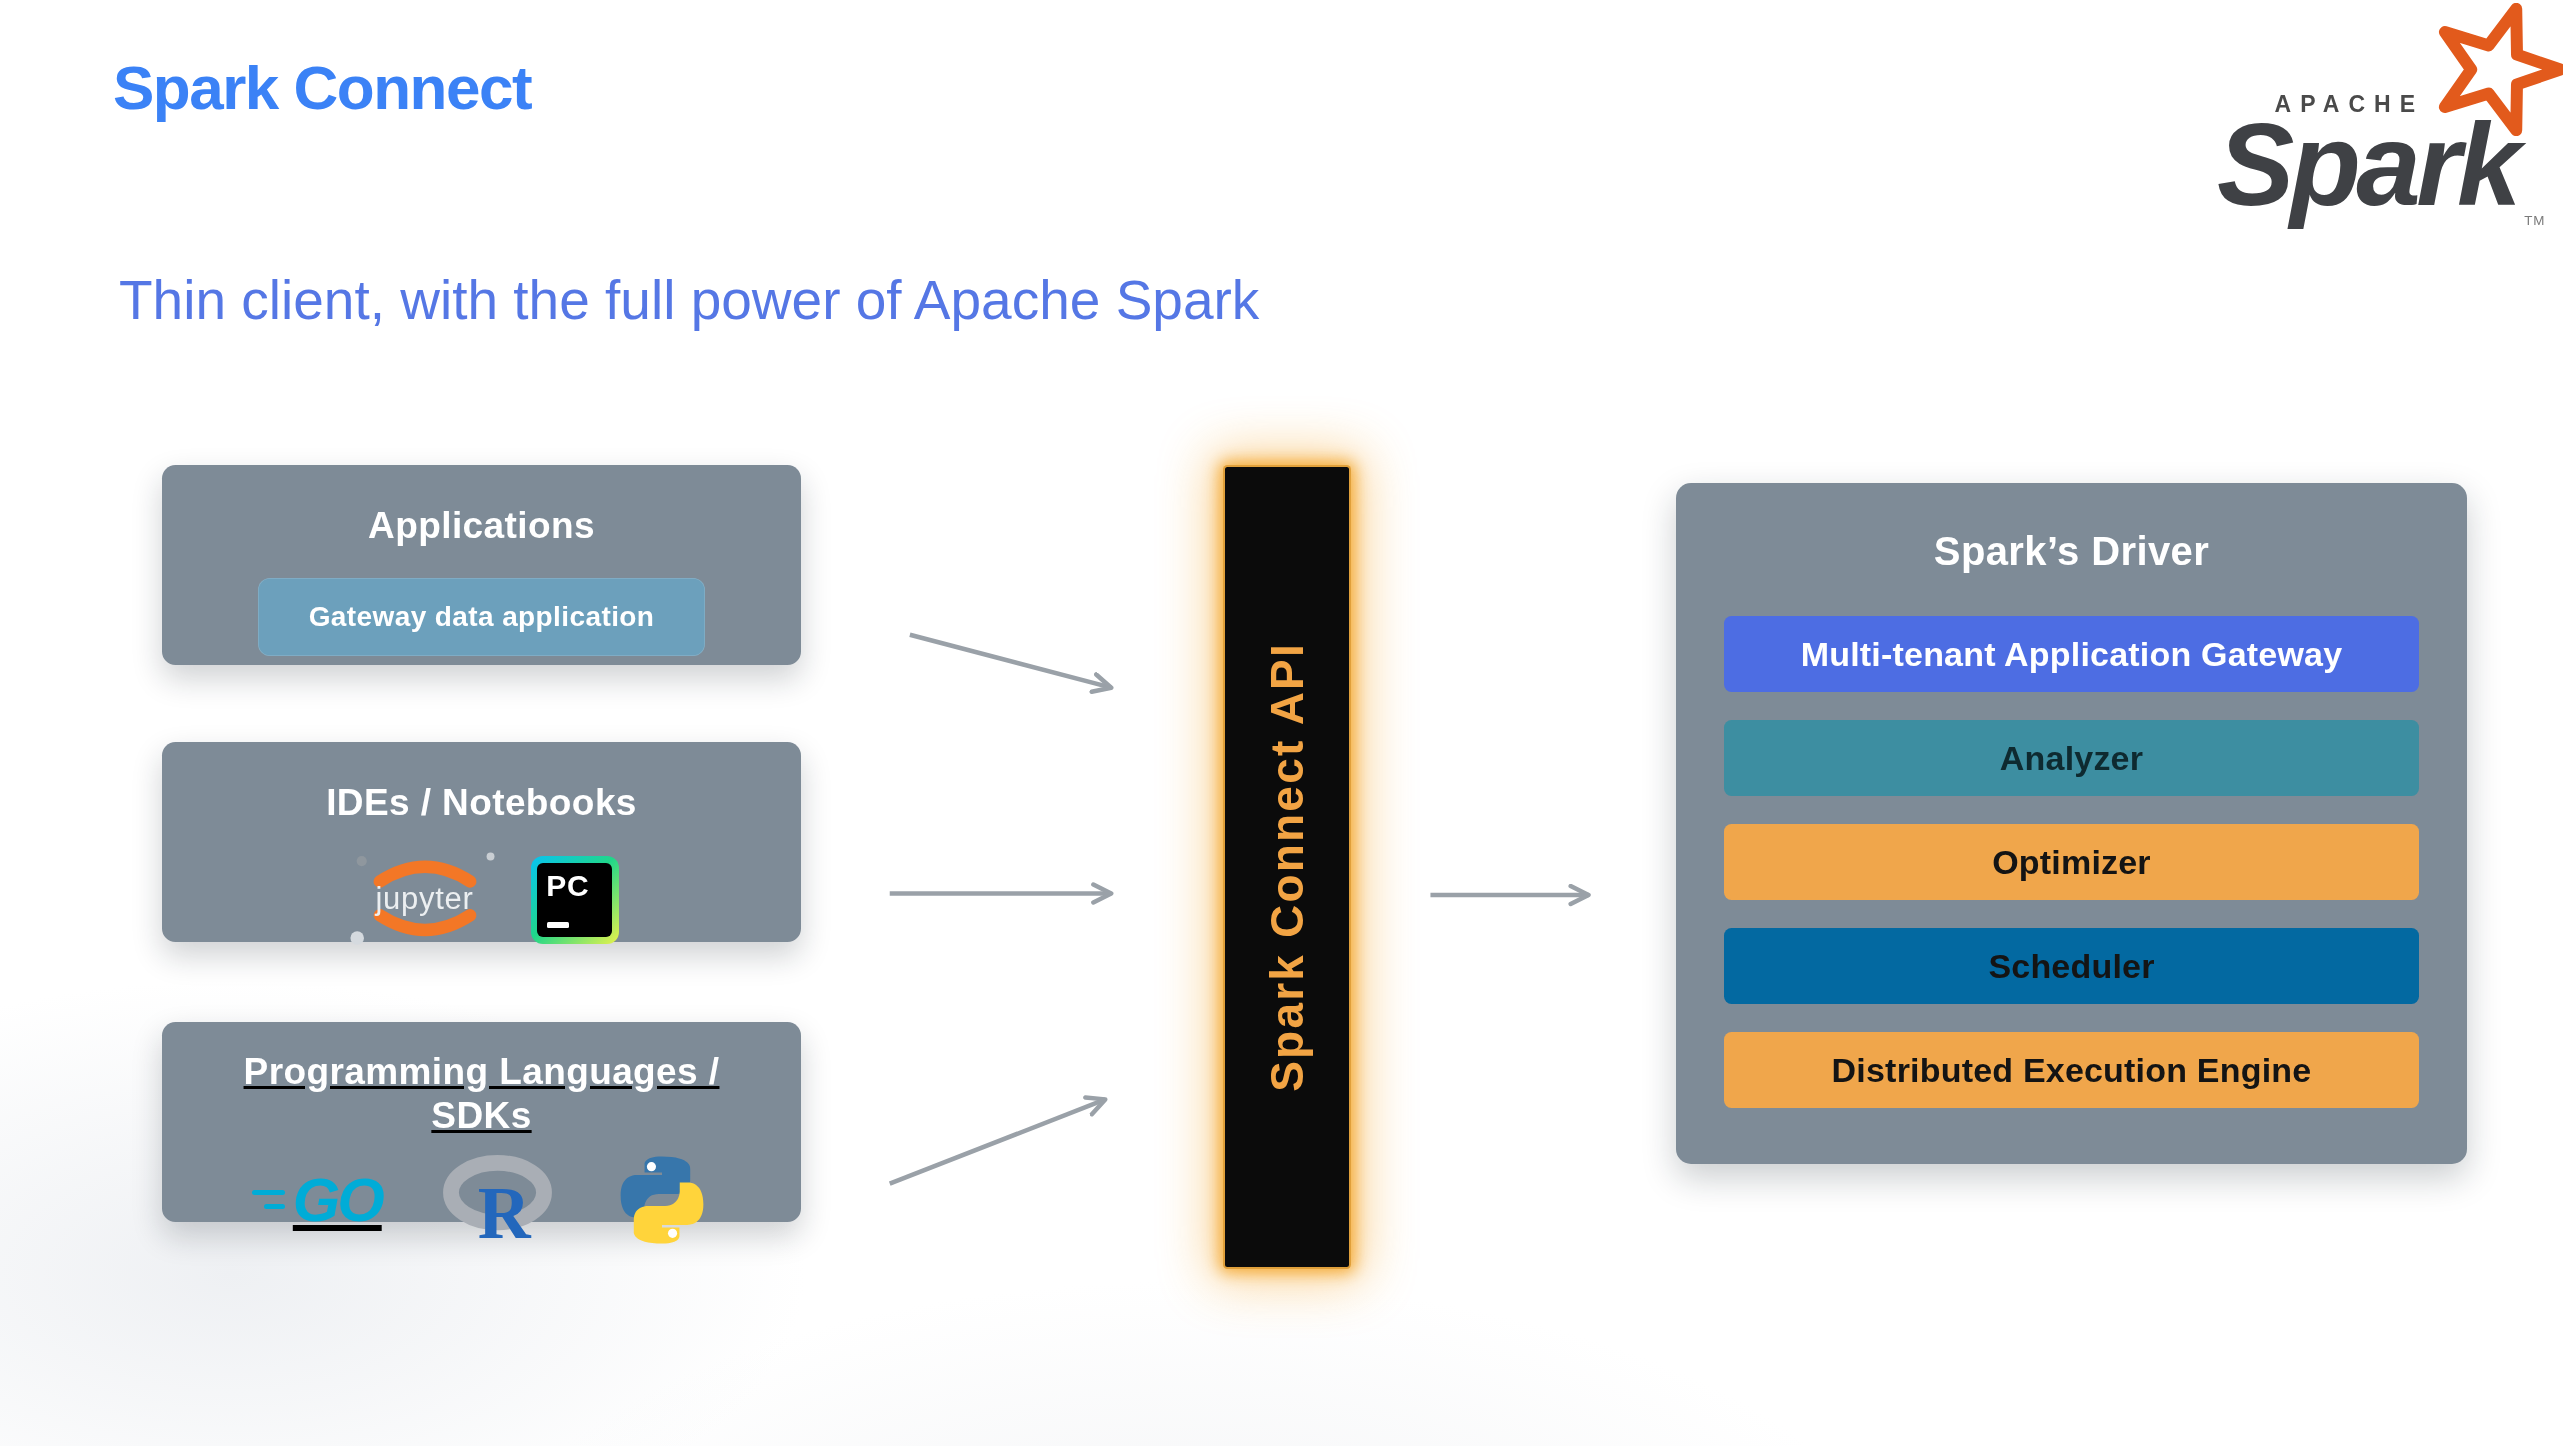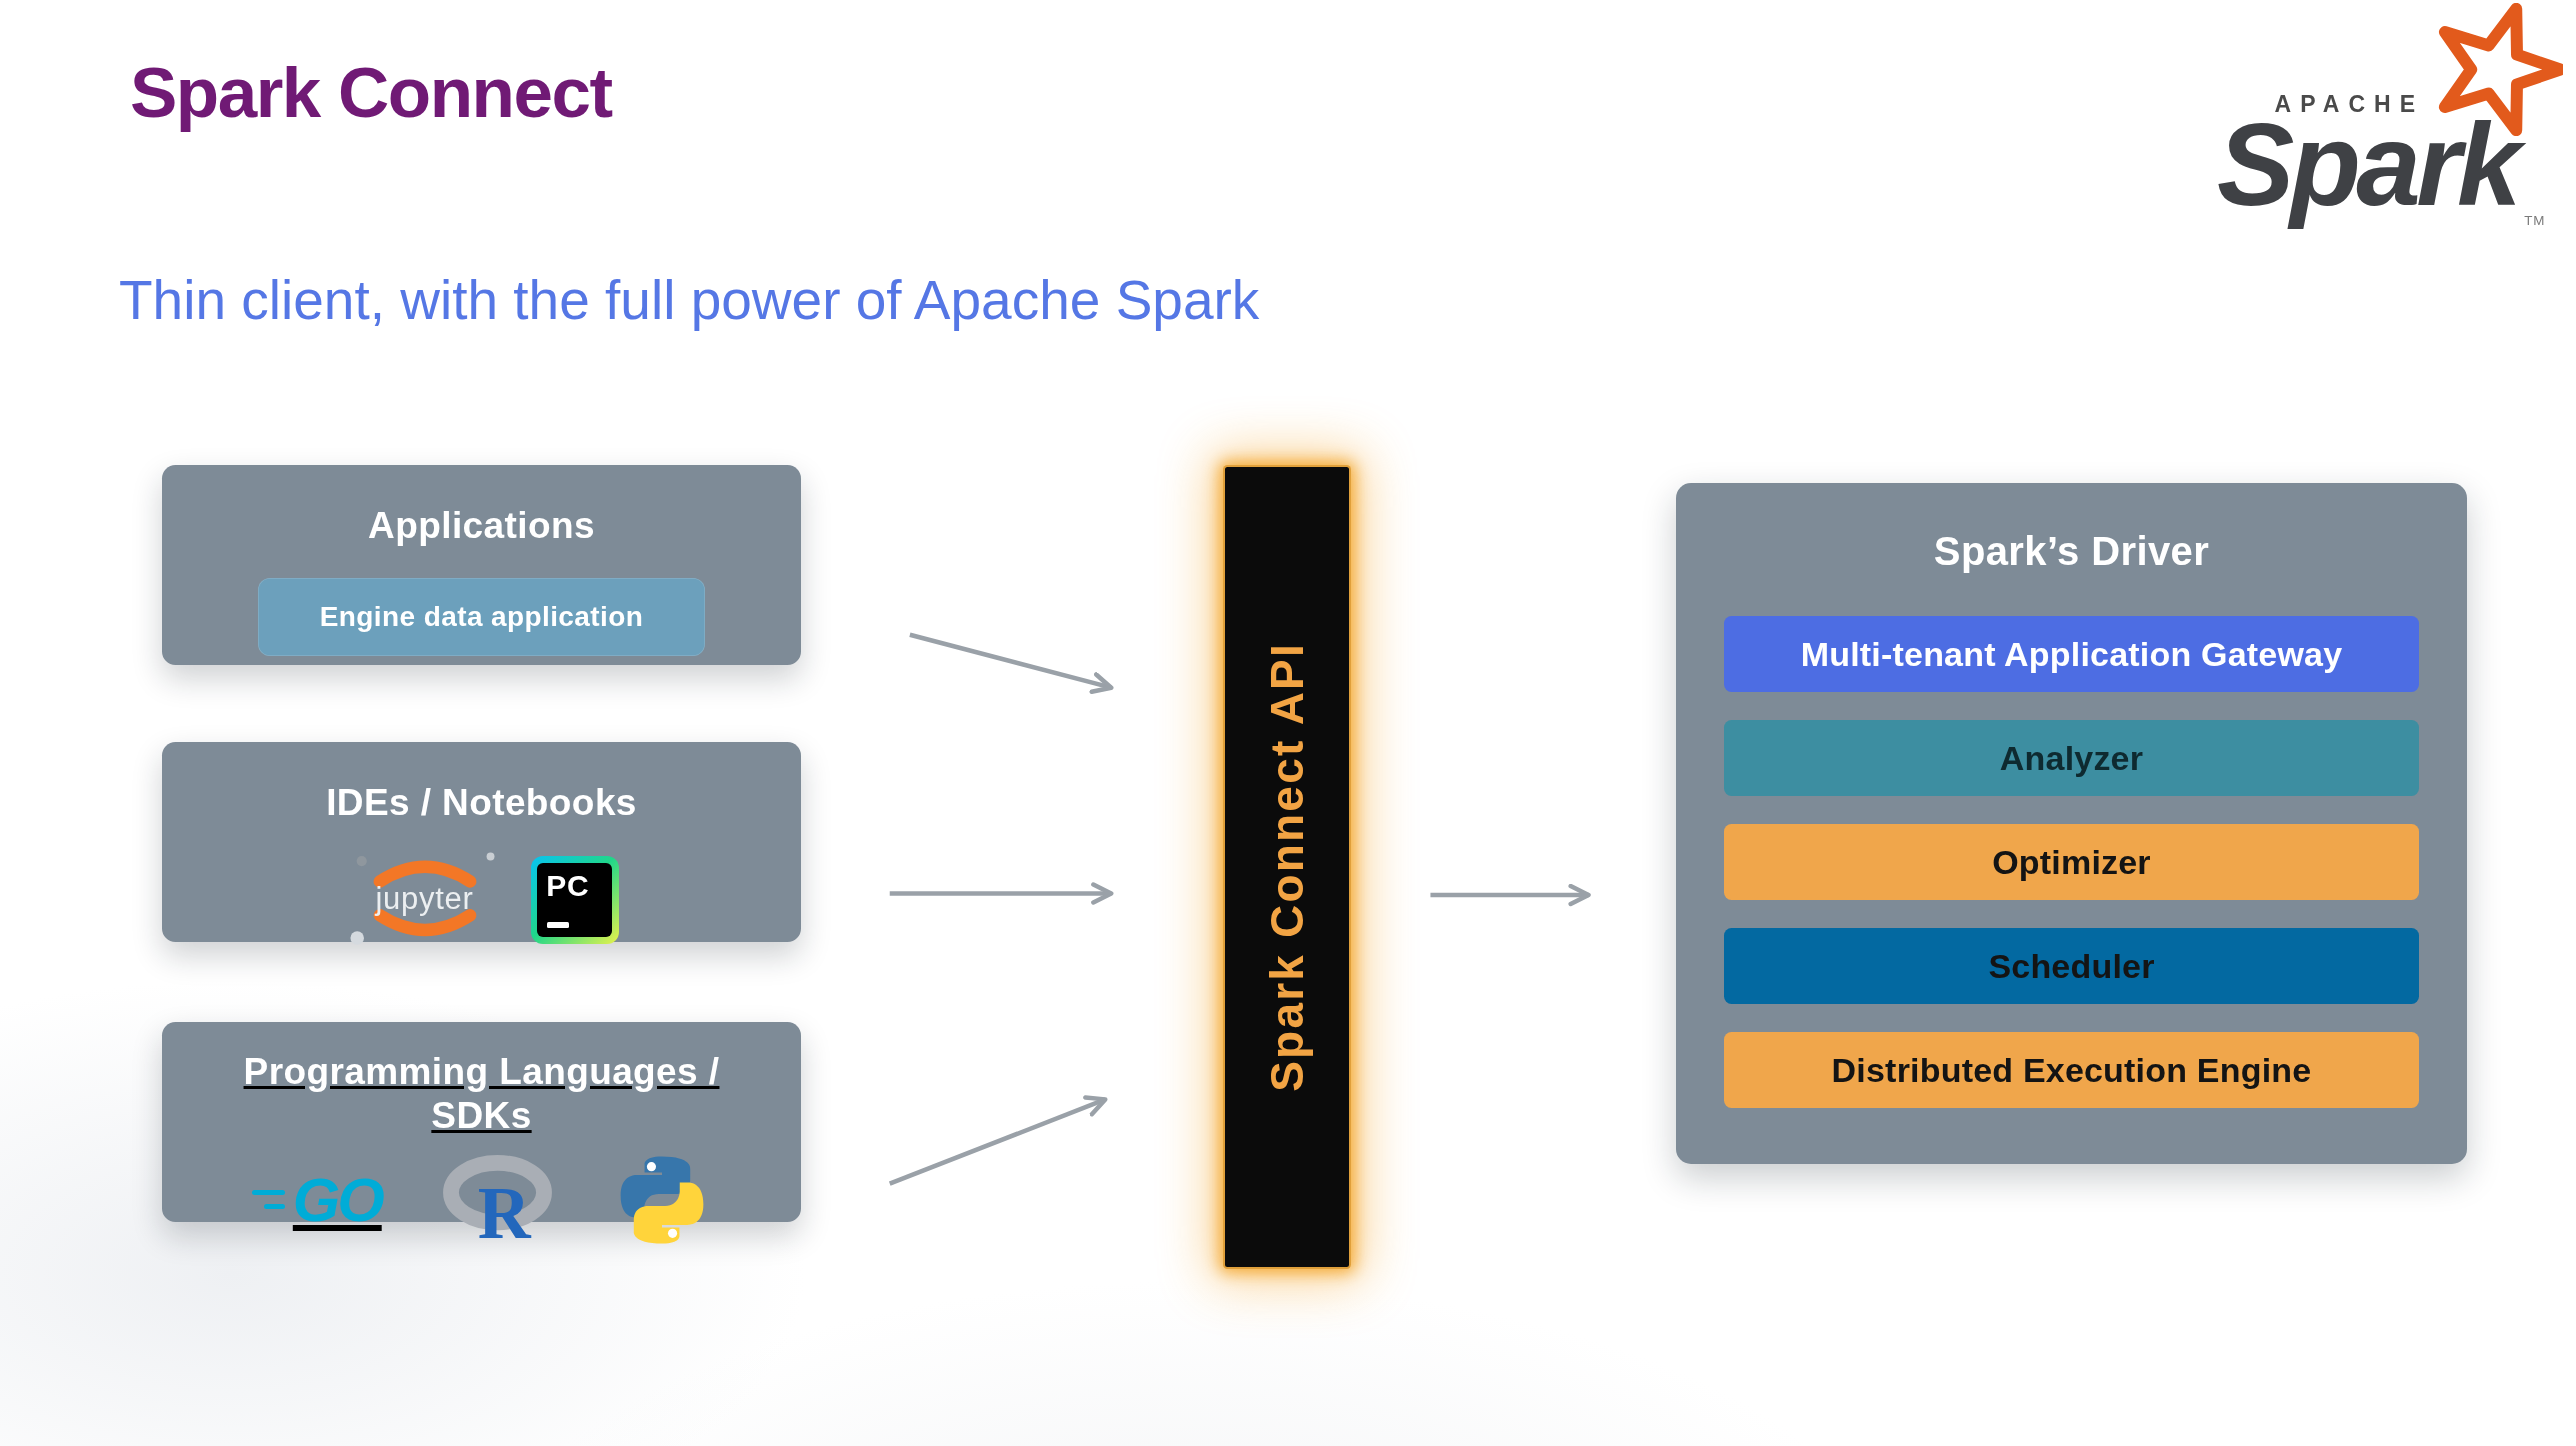--- a/index.html
+++ b/index.html
@@ -12,22 +12,22 @@
   .slide{position:relative;width:2576px;height:1447px;}
   .slide::before{
     content:"";position:absolute;inset:0;pointer-events:none;
     background:
       radial-gradient(820px 418px at 9% 88%, #eef0f3 0%, rgba(255,255,255,0) 70%),
       radial-gradient(1044px 485px at 46% 112%, #f2f3f5 0%, rgba(255,255,255,0) 70%);
   }
 
   
   .page-title{
-    position:absolute;left:130px;top:52px;
-    font-size:71px;font-weight:700;color:#701a75;letter-spacing:-1.5px;
+    position:absolute;left:113px;top:52px;
+    font-size:62px;font-weight:700;color:#3b82f6;letter-spacing:-1.5px;
   }
   .subtitle{
     position:absolute;left:119px;top:268px;
     font-size:55px;font-weight:500;text-align:right;
   }
 
   
   .spark-logo{position:absolute;left:2148px;top:10.4px;width:403px;height:231px;}
   .spark-logo .apache{
     position:absolute;right:127px;top:81px;
@@ -162,21 +162,21 @@
       </marker>
     </defs>
     <line x1="1220" y1="851" x2="1490" y2="922" stroke="#9AA1A8" stroke-width="6" marker-end="url(#ah)"></line>
     <line x1="1193" y1="1198" x2="1490" y2="1198" stroke="#9AA1A8" stroke-width="6" marker-end="url(#ah)"></line>
     <line x1="1193" y1="1587" x2="1482" y2="1474" stroke="#9AA1A8" stroke-width="6" marker-end="url(#ah)"></line>
     <line x1="1918" y1="1200" x2="2130" y2="1200" stroke="#9AA1A8" stroke-width="6" marker-end="url(#ah)"></line>
   </svg>
 
   <div class="panel panel-apps" style="background-color: rgb(126, 139, 151);">
     <div class="panel-title">Applications</div>
-    <div class="chip" style="background-color: rgb(108, 160, 188);">Engine data application</div>
+    <div class="chip" style="background-color: rgb(108, 160, 188);">Gateway data application</div>
   </div>
 
   <div class="panel panel-ides" style="background-color: rgb(126, 139, 151);">
     <div class="panel-title">IDEs / Notebooks</div>
     <div class="icon-row">
       <div class="jupyter-icon">
         <svg viewBox="0 0 140 100">
           <path d="M30 34 Q70 8 110 34" fill="none" stroke="#F37726" stroke-width="11" stroke-linecap="round"></path>
           <path d="M30 64 Q70 90 110 64" fill="none" stroke="#F37726" stroke-width="11" stroke-linecap="round"></path>
           <circle cx="14" cy="16" r="4.5" fill="#8F979E"></circle>

